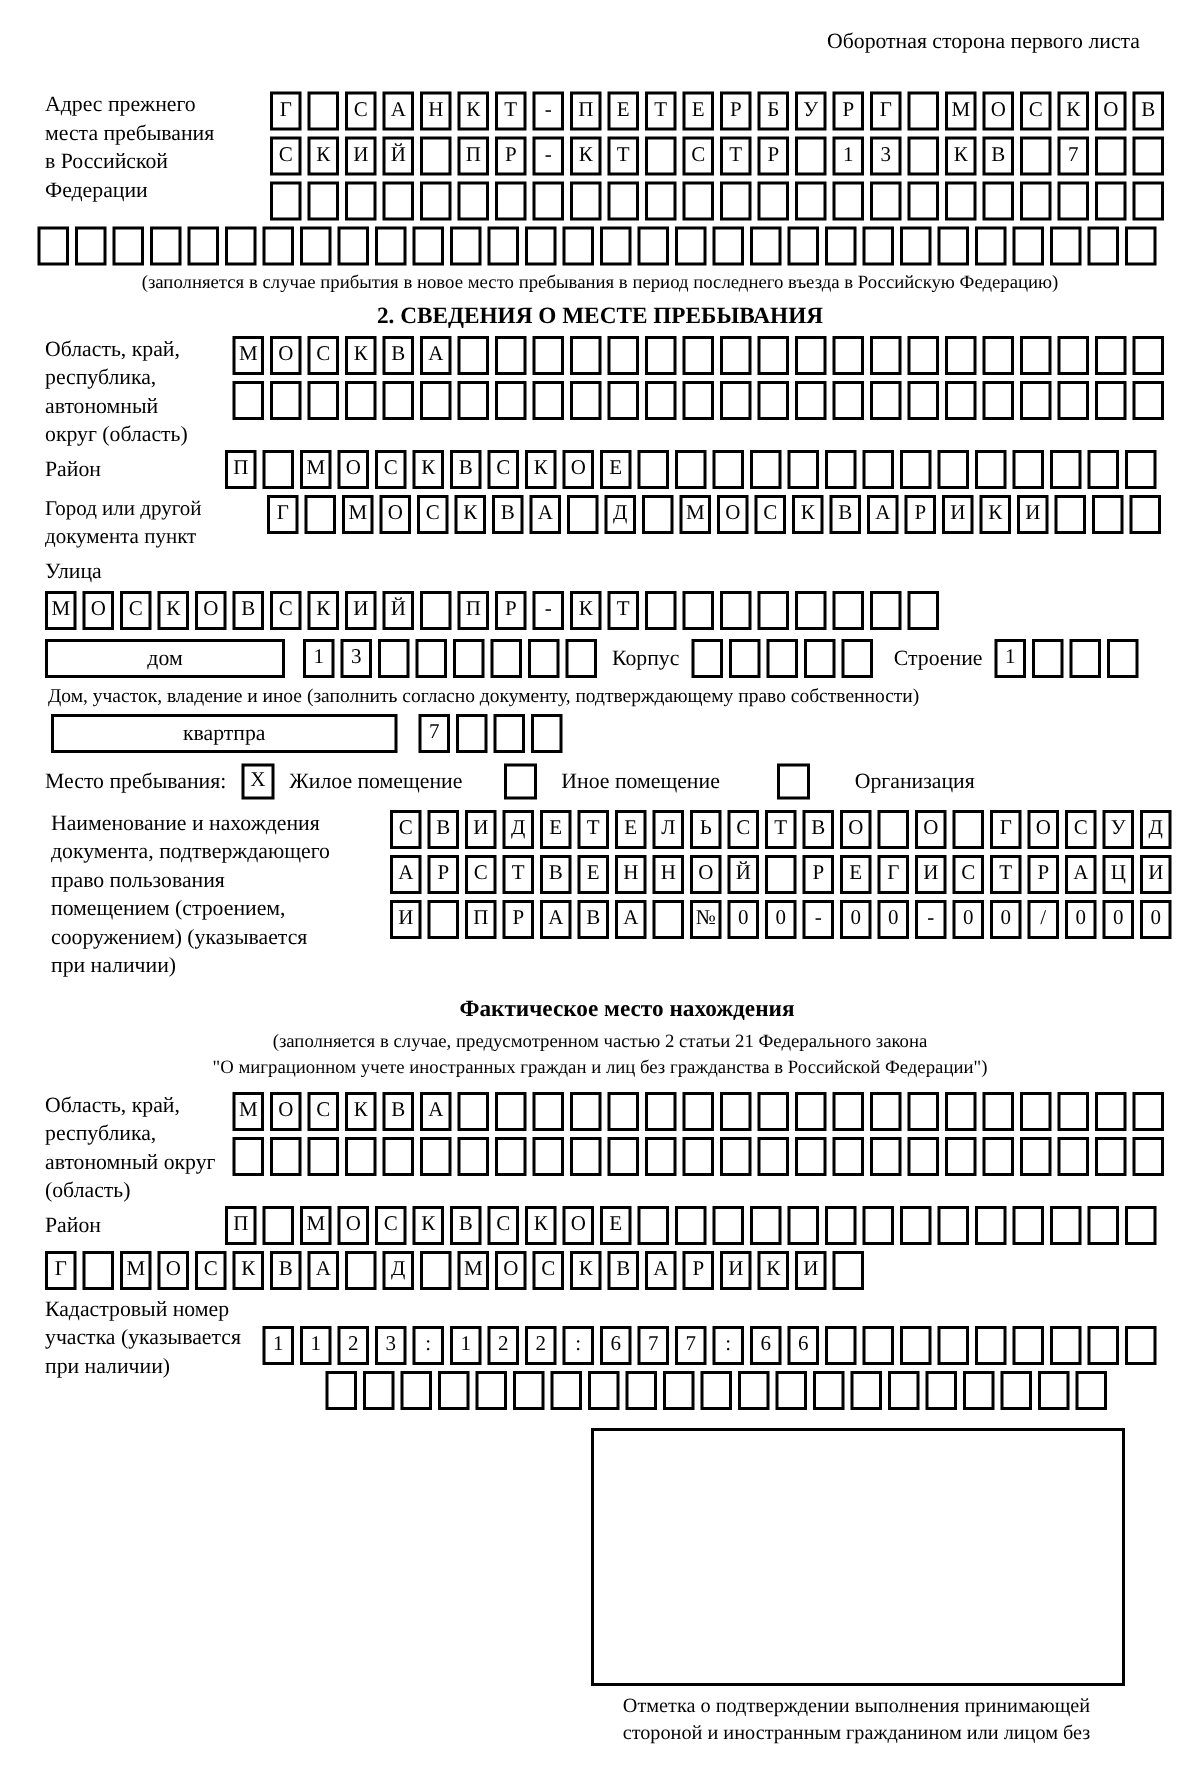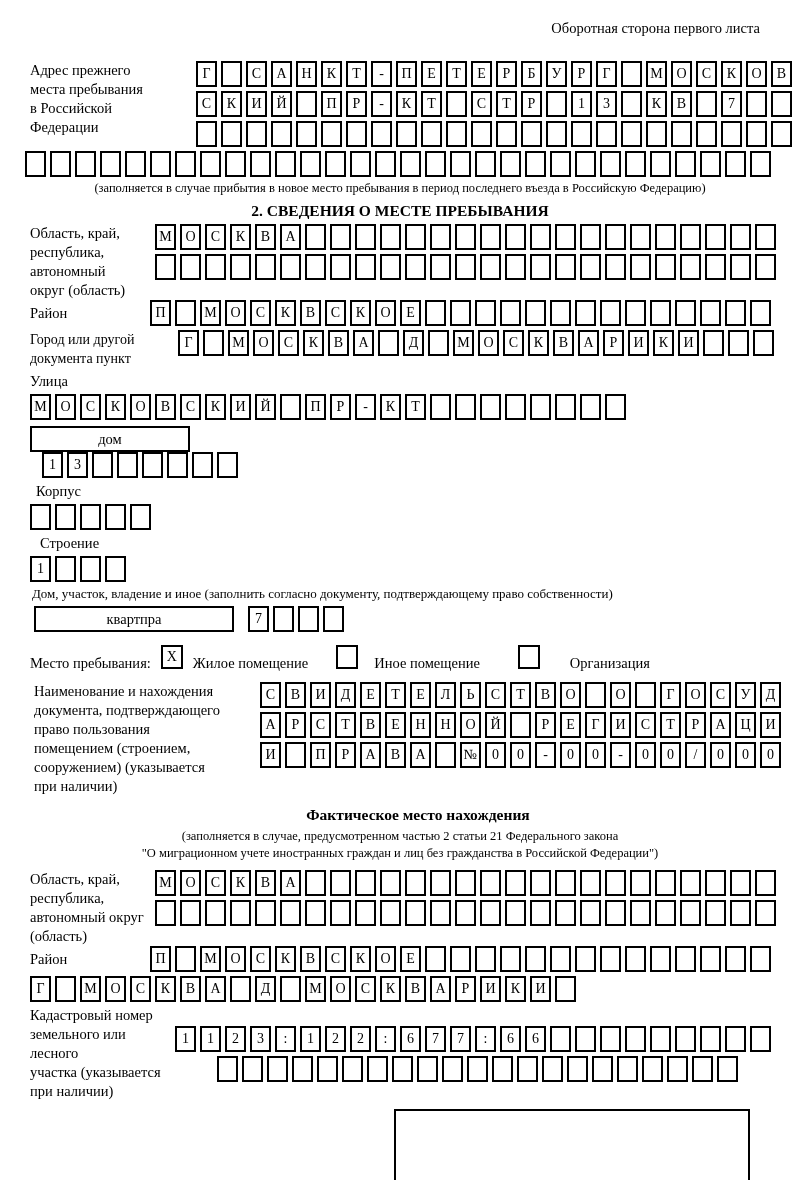--- a/index.html
+++ b/index.html
@@ -9,35 +9,35 @@
   .lbl{font-size:14.5px;line-height:19px;}
   .note{font-size:12.5px;text-align:center;margin-top:2px;}
   .sect-title{font-size:15.5px;font-weight:bold;text-align:center;margin:6px 0 4px 0;}
   .cell-row{display:flex;margin-bottom:4px;}
   .cell{box-sizing:border-box;flex:0 0 21px;width:21px;height:26px;border:2px solid #000;margin-right:4px;
         display:flex;align-items:center;justify-content:center;font-size:14px;}
   .flexrow{display:flex;align-items:flex-start;}
   .label-col{flex:0 0 auto;}
   .rows-col{flex:0 0 auto;}
   .wordbox{box-sizing:border-box;height:26px;border:2px solid #000;display:flex;align-items:center;justify-content:center;font-size:14.5px;}
-  .inline-lbl{font-size:14.5px;line-height:26px;white-space:nowrap;margin-top:12px;}
+  .inline-lbl{font-size:14.5px;line-height:26px;white-space:nowrap;}
   .checkbox{box-sizing:border-box;width:22px;height:24px;border:2px solid #000;display:inline-flex;
             align-items:center;justify-content:center;font-size:14px;}
   .stamp-box{box-sizing:border-box;border:2px solid #000;width:356px;height:172px;margin:8px 0 0 394px;}
   .stamp-caption{width:410px;margin:4px 0 0 366px;text-align:center;font-size:13.5px;line-height:17.5px;}
   .fact-note{font-size:12.5px;text-align:center;line-height:17px;}
 </style>
 </head>
 <body>
 
 <div class="page">
 
   <div class="hdr">Оборотная сторона первого листа</div>
 
-  <div class="flexrow" style="margin:24px 0 0 30px;gap:16px;">
+  <div class="flexrow" style="margin:24px 0 0 30px;">
     <div class="label-col lbl" style="width:150px;">
       <div>Адрес прежнего</div>
       <div>места пребывания</div>
       <div>в Российской</div>
       <div>Федерации</div>
     </div>
     <div class="rows-col">
       <div class="cell-row">
           <span class="cell">Г</span>
           <span class="cell"></span>
@@ -306,21 +306,21 @@
         <span class="cell"></span>
         <span class="cell"></span>
         <span class="cell"></span>
         <span class="cell"></span>
         <span class="cell"></span>
         <span class="cell"></span>
         <span class="cell"></span>
       </div>
   </div>
 
-  <div class="flexrow" style="margin:2px 0 0 30px;flex-direction:column;">
+  <div class="flexrow" style="margin:2px 0 0 30px;">
     <div class="wordbox" style="width:160px;">дом</div>
     <div class="cell-row" style="margin-left:12px;margin-bottom:0;">
         <span class="cell">1</span>
         <span class="cell">3</span>
         <span class="cell"></span>
         <span class="cell"></span>
         <span class="cell"></span>
         <span class="cell"></span>
         <span class="cell"></span>
         <span class="cell"></span>
@@ -337,21 +337,21 @@
     <div class="cell-row" style="margin-bottom:0;">
         <span class="cell">1</span>
         <span class="cell"></span>
         <span class="cell"></span>
         <span class="cell"></span>
       </div>
   </div>
   <div class="note" style="text-align:left;margin:4px 0 2px 32px;font-size:13px;">Дом, участок, владение и иное (заполнить согласно документу, подтверждающему право собственности)</div>
 
   <div class="flexrow" style="margin:4px 0 0 34px;">
-    <div class="wordbox" style="width:200px;">квартпра</div>
+    <div class="wordbox" style="width:231px;">квартпра</div>
     <div class="cell-row" style="margin-left:14px;margin-bottom:0;">
         <span class="cell">7</span>
         <span class="cell"></span>
         <span class="cell"></span>
         <span class="cell"></span>
       </div>
   </div>
 
   <div class="flexrow" style="margin:6px 0 0 30px;align-items:center;">
     <span class="inline-lbl">Место пребывания:</span>
@@ -568,21 +568,20 @@
         <span class="cell">И</span>
         <span class="cell">К</span>
         <span class="cell">И</span>
         <span class="cell"></span>
       </div>
   </div>
 
   <div class="flexrow" style="margin-left:30px;">
     <div class="label-col lbl" style="width:145px;">
       <div>Кадастровый номер</div>
-      <div>земельного или лесного</div>
       <div>участка (указывается</div>
       <div>при наличии)</div>
     </div>
     <div class="rows-col" style="padding-top:20px;">
       <div class="cell-row">
           <span class="cell">1</span>
           <span class="cell">1</span>
           <span class="cell">2</span>
           <span class="cell">3</span>
           <span class="cell">:</span>

